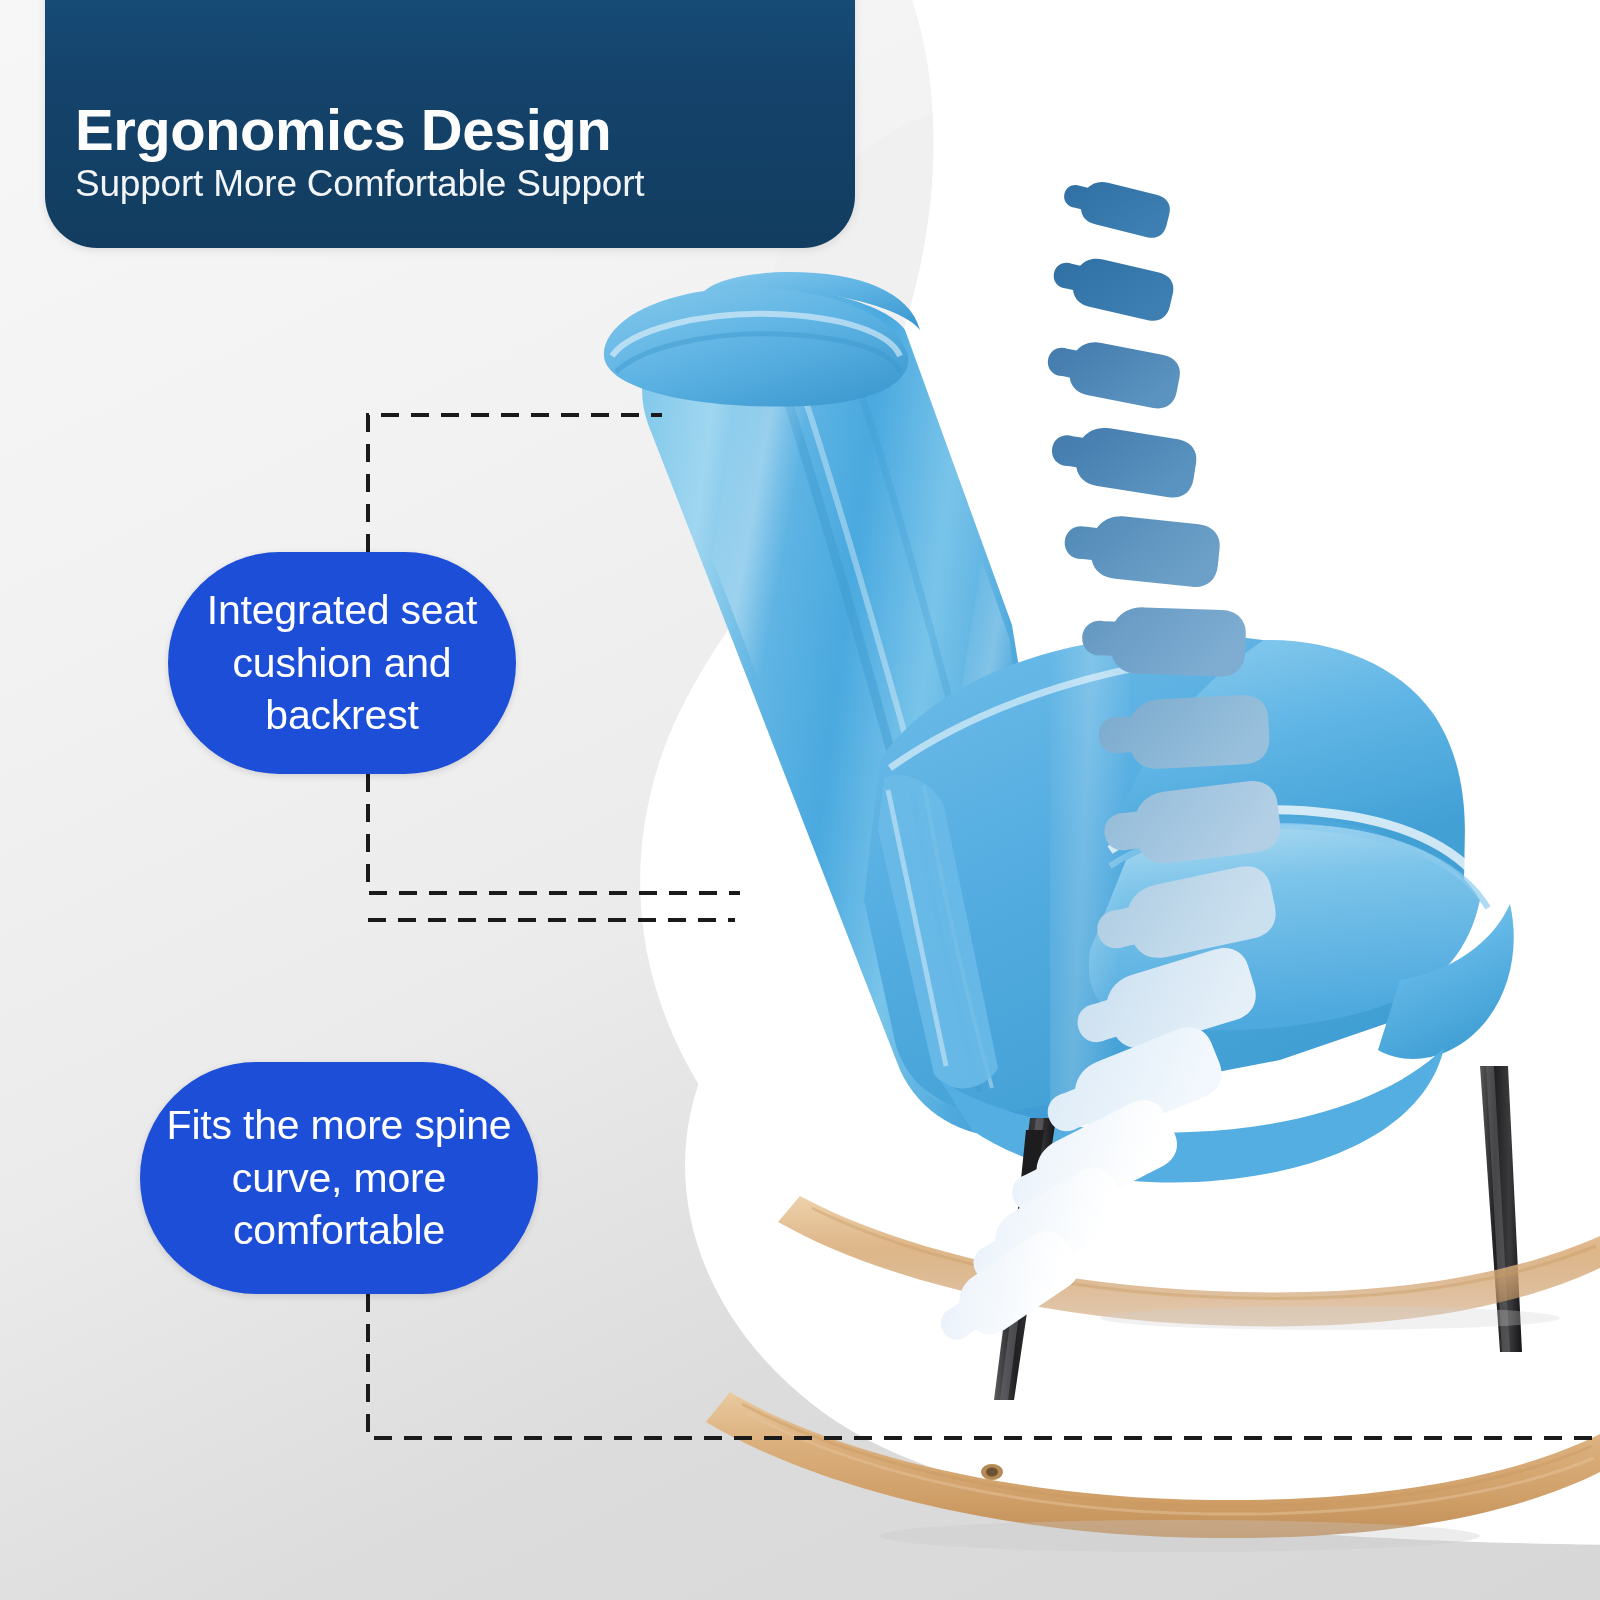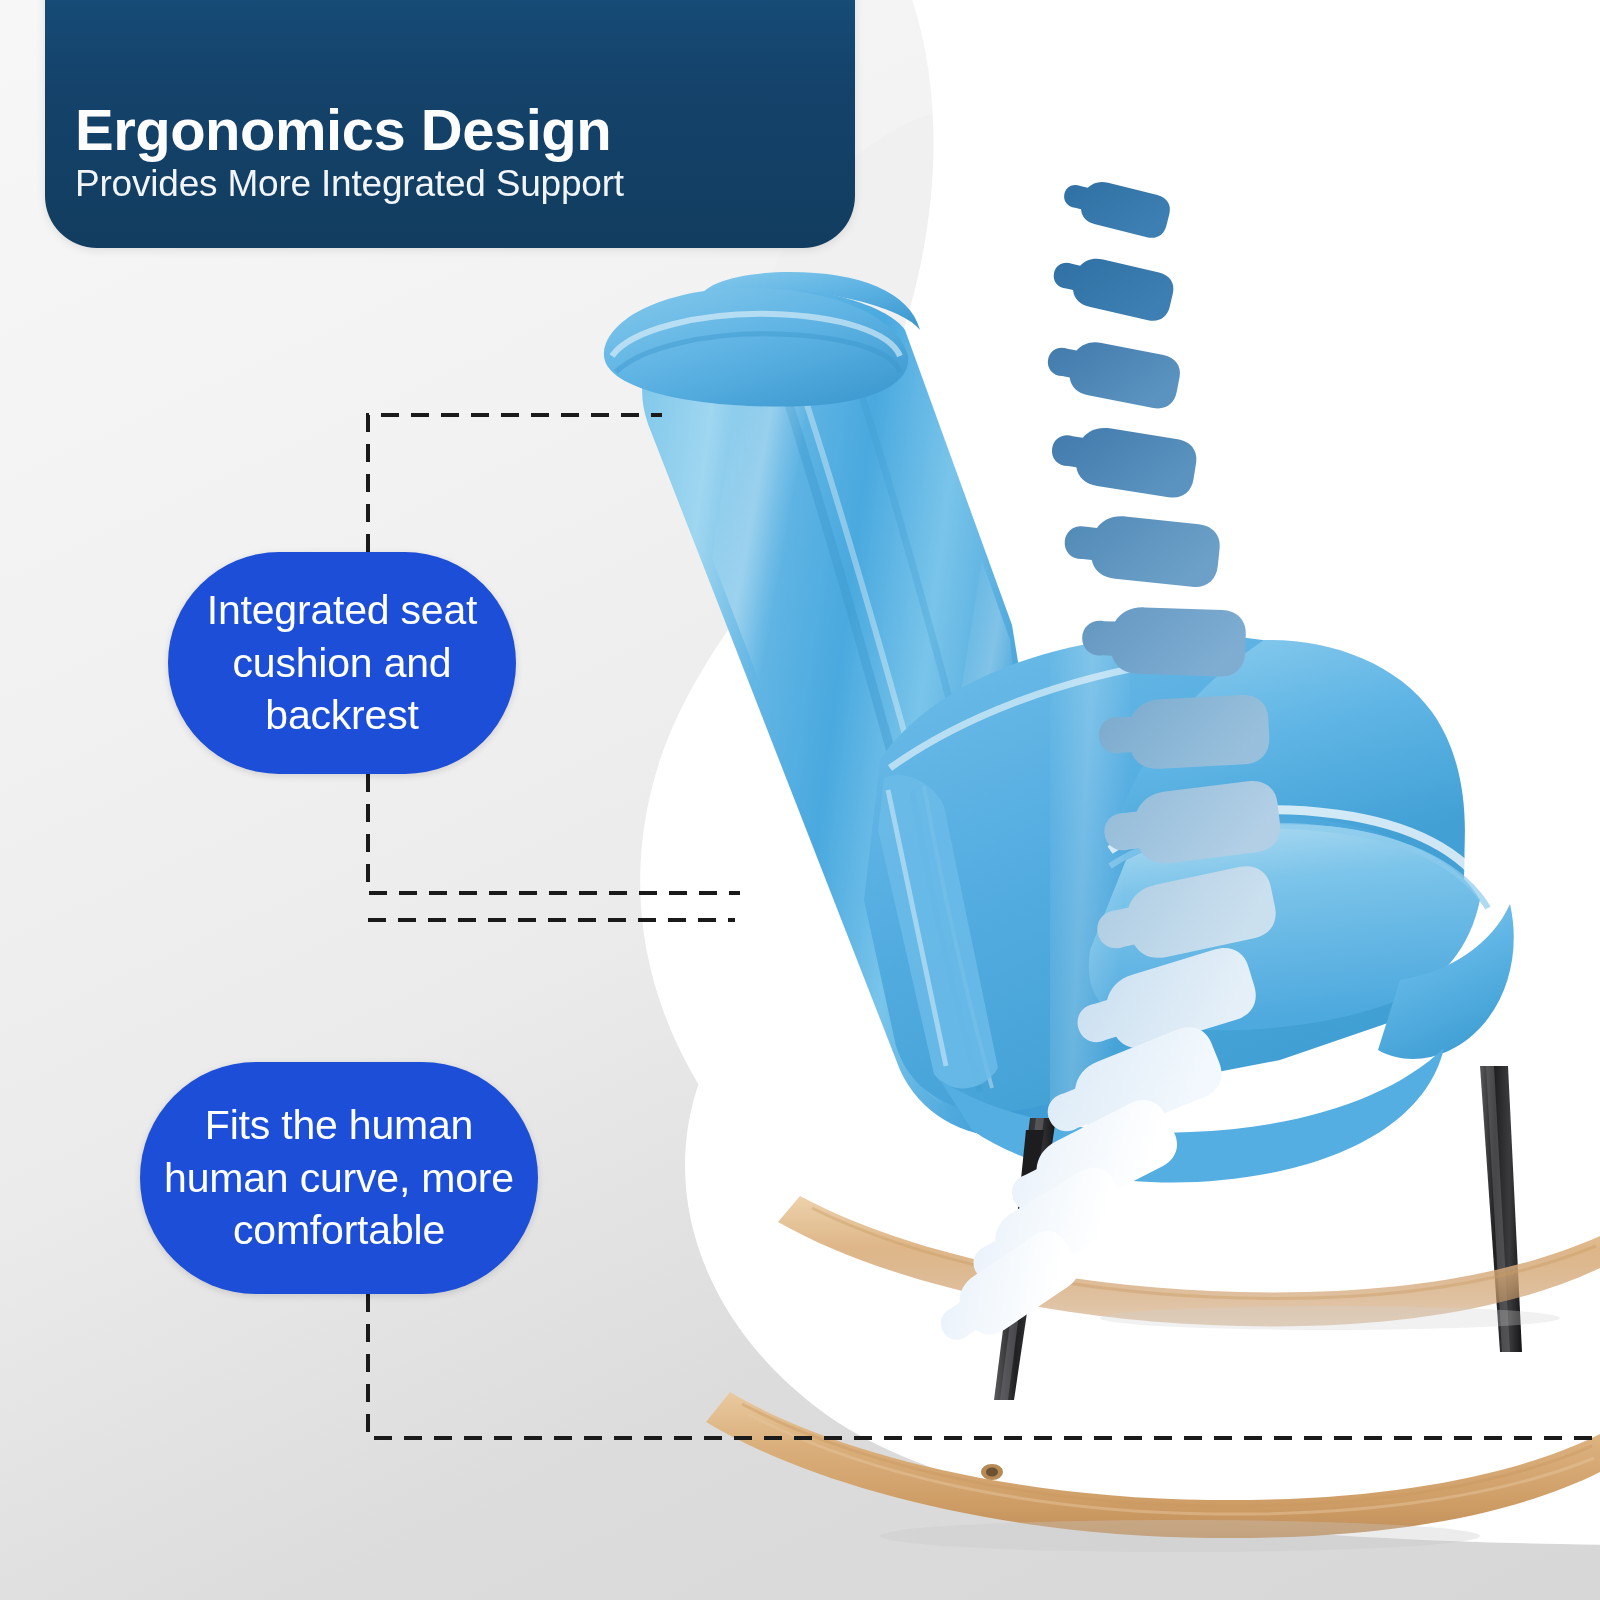--- a/index.html
+++ b/index.html
@@ -393,25 +393,25 @@
 
       <path d="M368,920 L735,920"></path>
 
       <path d="M368,1294 L368,1438 L1600,1438"></path>
     </g>
   </svg>
 
   <div class="banner">
     <div class="banner-inner">
       <div class="banner-title">Ergonomics Design</div>
-      <div class="banner-sub">Provides More Integrated Support</div>
+      <div class="banner-sub">Support More Comfortable Support</div>
     </div>
   </div>
 
   <div id="pill-1" class="pill">
     <span>Integrated seat cushion and backrest</span>
   </div>
 
   <div id="pill-2" class="pill">
-    <span>Fits the human human curve, more comfortable</span>
+    <span>Fits the more spine curve, more comfortable</span>
   </div>
 
 </div>
 
 </body></html>

